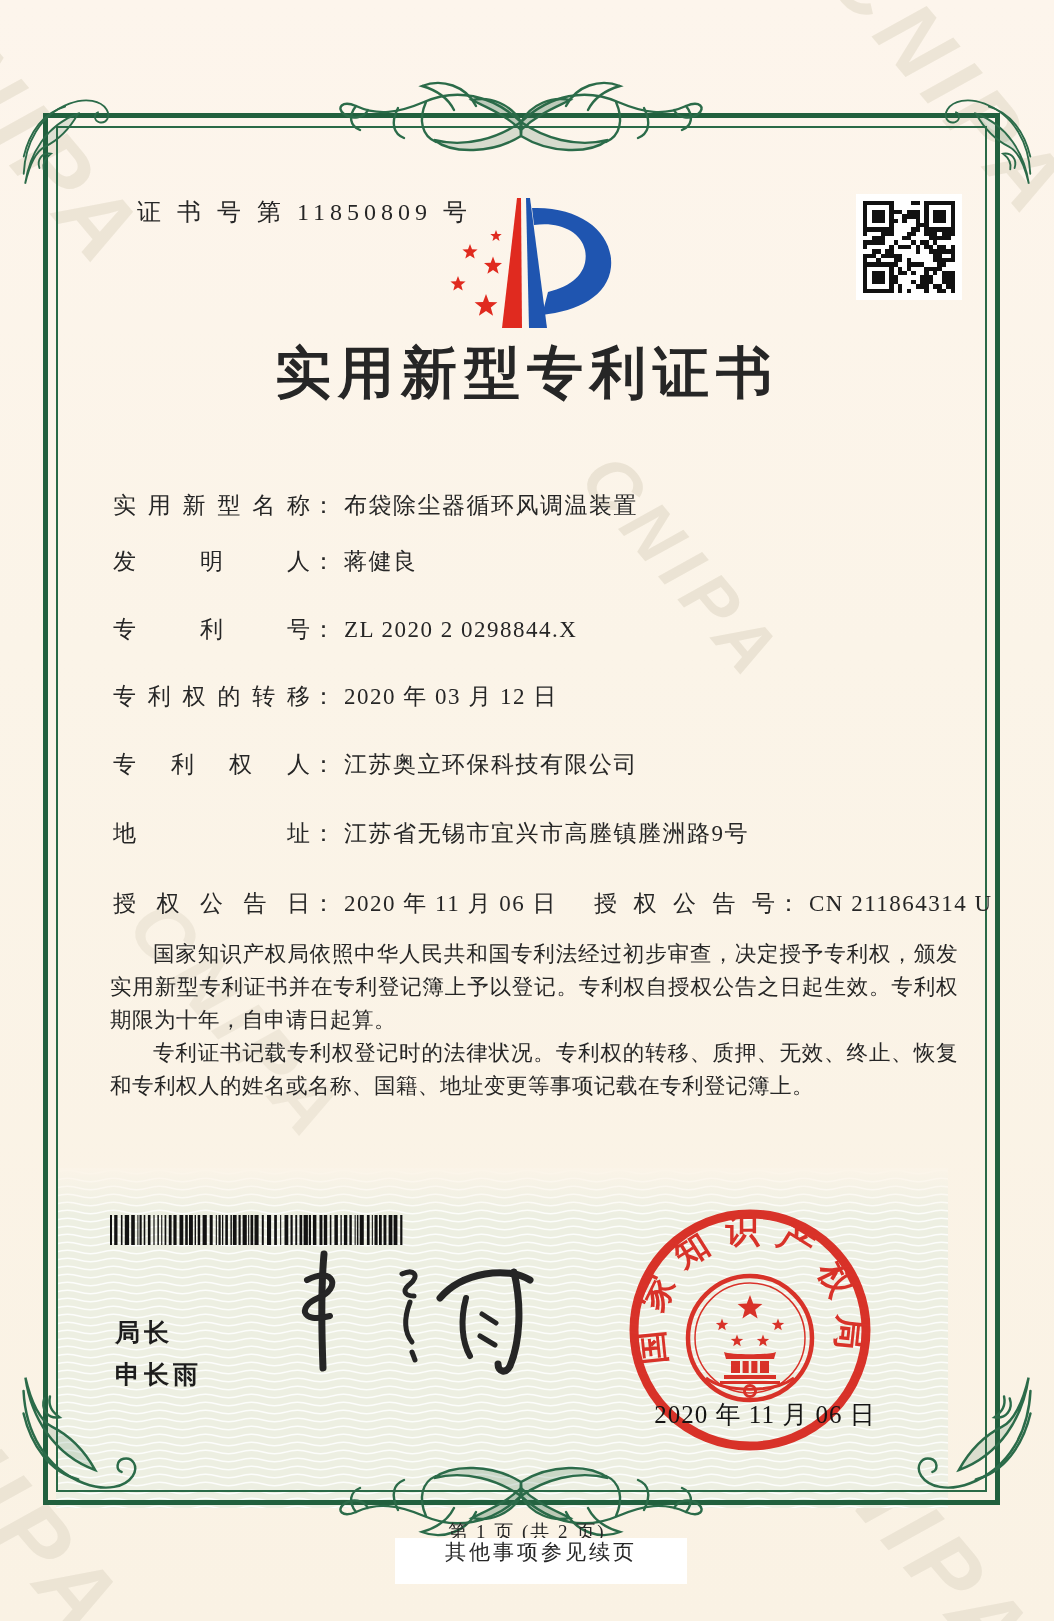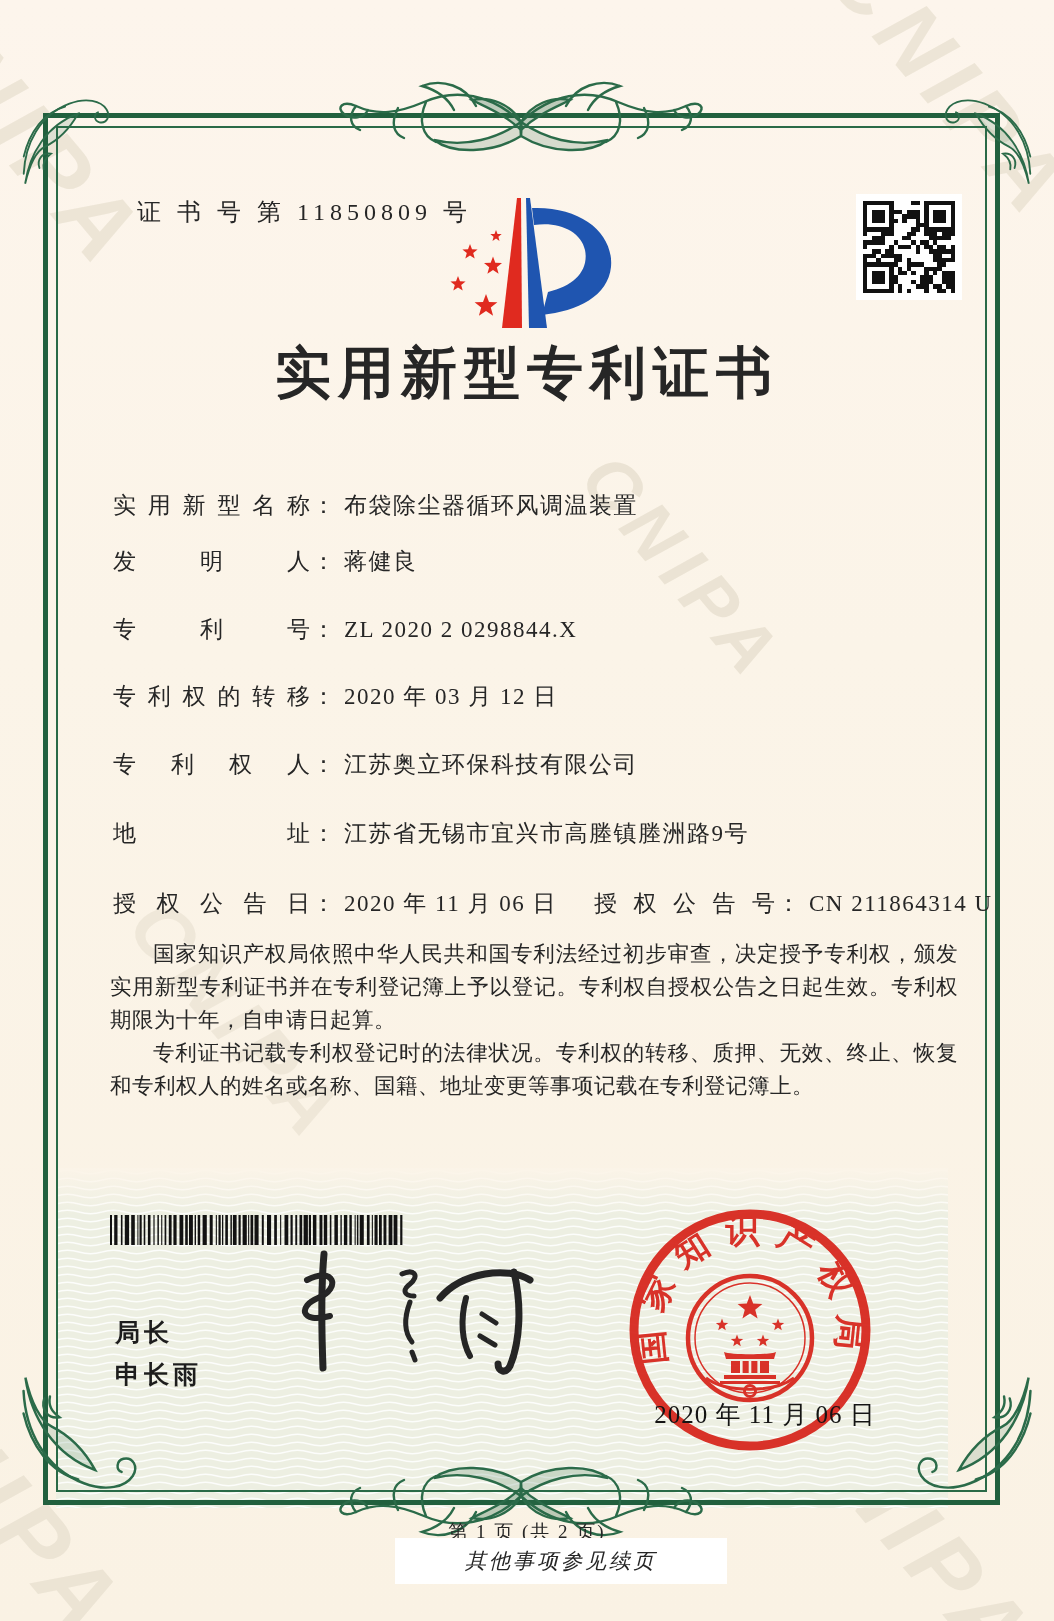--- a/index.html
+++ b/index.html
@@ -38,22 +38,22 @@
   .director-title{position:absolute;left:115px;top:1316px;font-family:"Liberation Sans","DejaVu Sans",sans-serif;
          font-weight:600;font-size:25px;letter-spacing:4px;z-index:5;color:#1d1d1d;}
   .director-name{position:absolute;left:115px;top:1358px;font-family:Liberation Mono, monospace;
          font-weight:600;font-size:25px;letter-spacing:4px;z-index:5;color:#1d1d1d;}
   .signature{position:absolute;left:262px;top:1246px;z-index:6;}
   .seal{position:absolute;left:628px;top:1208px;z-index:6;}
   .seal-date{position:absolute;left:640px;top:1398px;width:250px;text-align:center;font-size:25px;
          letter-spacing:1px;color:#141414;z-index:7;}
   .page-footer{position:absolute;left:0;right:0;top:1479px;text-align:center;font-size:19px;
          letter-spacing:2px;z-index:5;margin-top:40px;}
-  .cont-strip{position:absolute;left:395px;top:1538px;width:332px;height:46px;background:#ffffff;
-         z-index:5;display:flex;align-items:center;justify-content:center;font-style:italic;}
+  .cont-strip{position:absolute;left:395px;top:1538px;width:292px;height:46px;background:#ffffff;
+         z-index:5;display:flex;justify-content:center;}
   .cont-strip span{font-size:21px;letter-spacing:3px;}
 </style>
 </head>
 <body>
 
 <div class="page">
 
   <div class="wm" style="left:-50px;top:-40px;font-size:95px;opacity:.8">CNIPA</div>
   <div class="wm" style="left:885px;top:-75px;font-size:90px;opacity:.8">CNIPA</div>
   <div class="wm" style="left:628px;top:438px;font-size:72px;opacity:.9">CNIPA</div>

